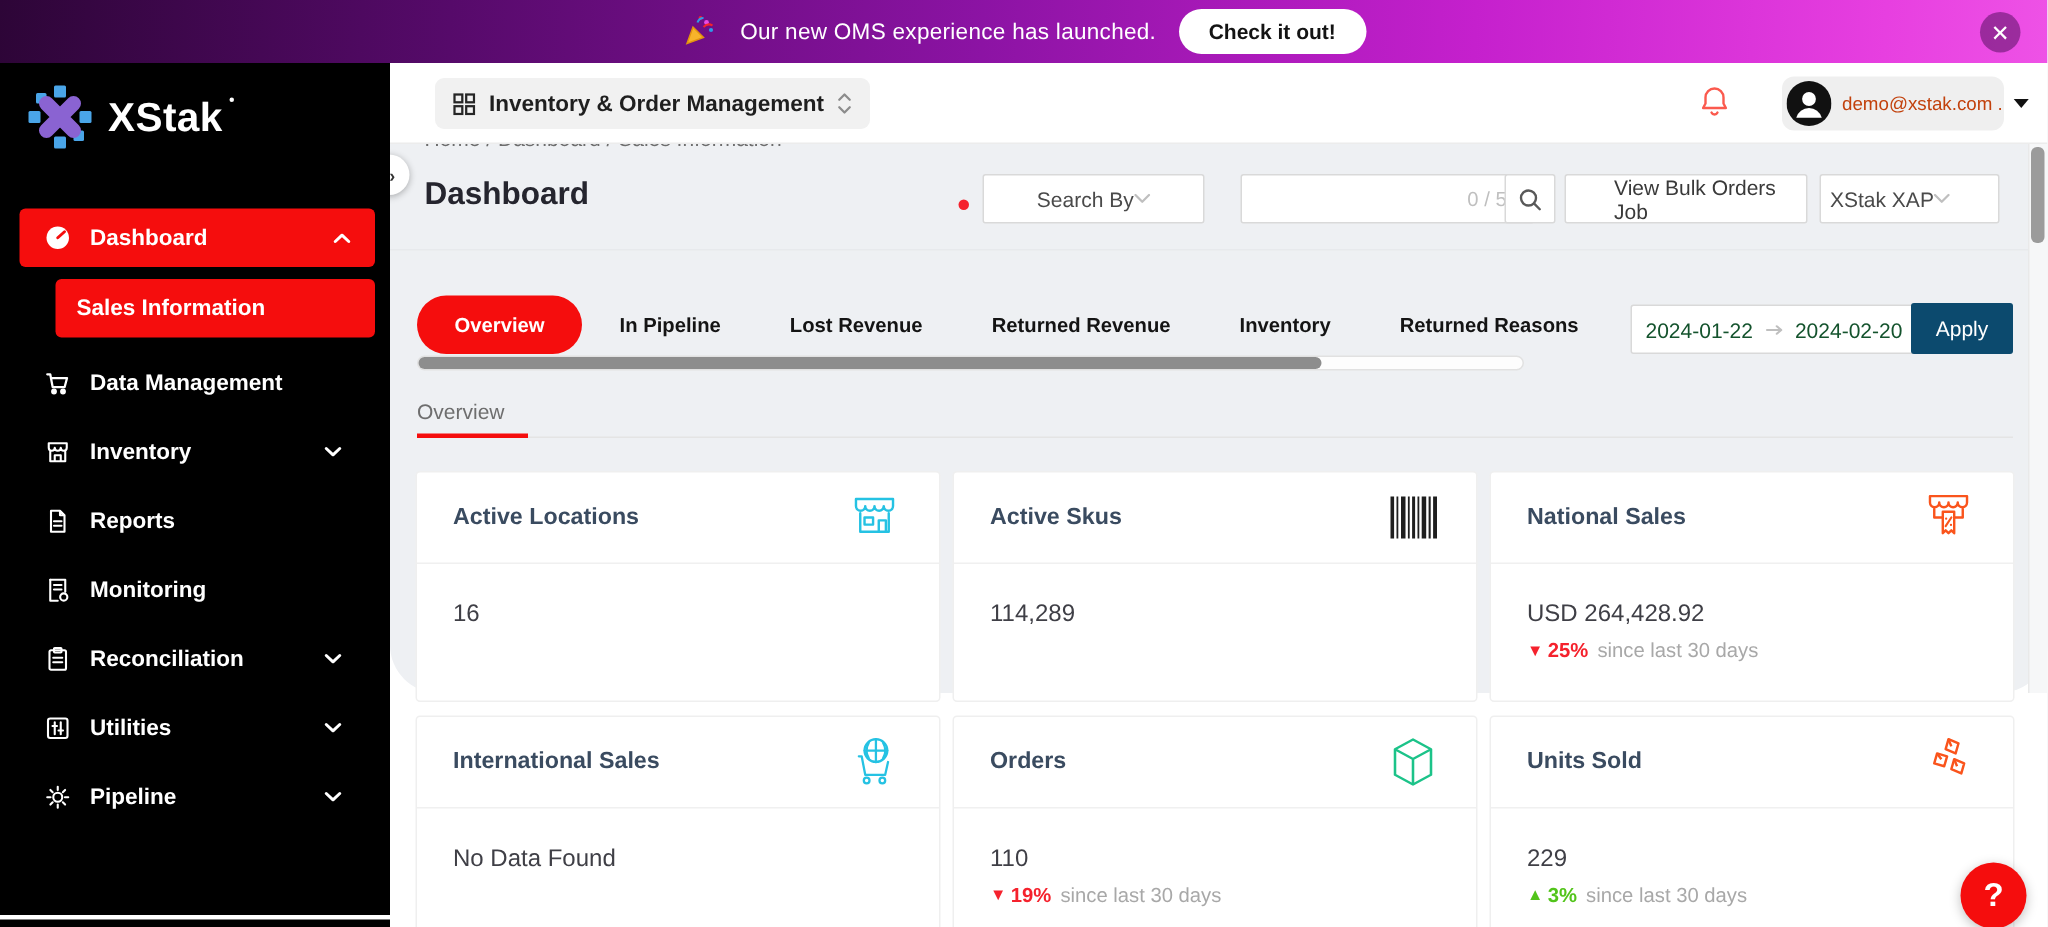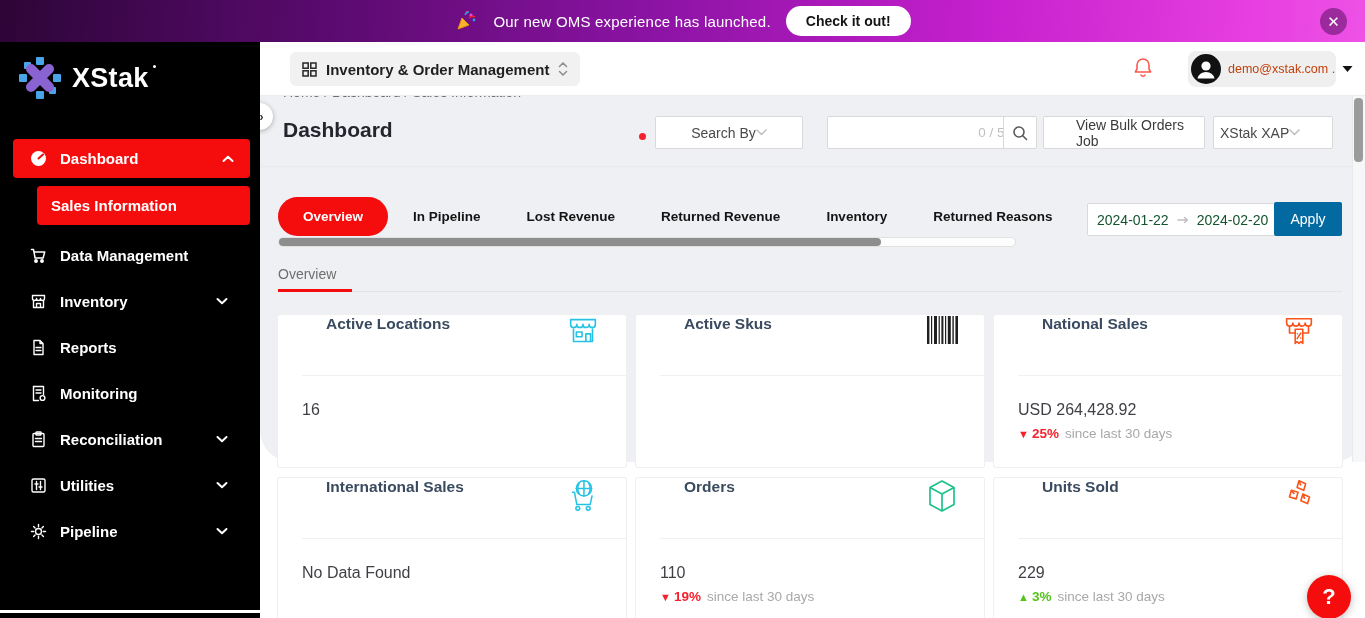--- a/index.html
+++ b/index.html
@@ -65,37 +65,37 @@
   .hdr-divider { position:absolute; left:0; right:13px; top:124px; height:1px; background:#e7e9ec; }
 
   
   .tabs { position:absolute; left:18px; top:154px; height:40px; width:792px; display:flex; align-items:center; gap:46px; overflow:hidden; }
   .tab { font-size:13.5px; font-weight:700; color:#141414; white-space:nowrap; cursor:pointer; }
   .tab-pill { background:#f50d0d; color:#fff; height:39px; border-radius:20px; padding:0 25px;
     display:flex; align-items:center; margin-right:-21px; }
   .datepicker { position:absolute; left:788px; top:161px; width:217px; height:33px; background:#fff;
     border:1px solid #d9d9d9; border-radius:2px; display:flex; align-items:center; gap:8px; padding:0 9px;
     font-size:14px; color:#14532d; z-index:1; cursor:pointer;margin-left:39px; }
-  .applybtn { position:absolute; left:1014px; top:160px; width:68px; height:34px; background:#0369a1; color:#fff;
+  .applybtn { position:absolute; left:1014px; top:160px; width:68px; height:34px; background:#0c4a6e; color:#fff;
     border:none; border-radius:2px; font-size:14px; cursor:pointer; z-index:1; }
 
   .hscroll { position:absolute; left:18px; top:195px; width:738px; height:10px; background:#fdfdfd;
     border:1px solid #e1e1e1; border-radius:6px; }
   .hscroll-thumb { position:absolute; left:0px; top:0px; height:8px; width:602px; background:#8d8d8d; border-radius:5px; cursor:pointer; }
 
   .subtab { position:absolute; left:18px; top:224px; font-size:14px; color:#6e6e6e; cursor:pointer; }
   .subtab-underline { position:absolute; left:18px; top:247px; width:74px; height:3px; background:#f50d0d; z-index:1; }
   .subtab-line { position:absolute; left:18px; right:23px; top:249px; height:1px; background:#e4e4e4; }
 
   
   .cards { position:absolute; left:18px; top:273px; width:1064px; display:grid;
     grid-template-columns:repeat(3,348px); grid-auto-rows:152px; gap:11px 10px; }
   .card { background:#fff; border-radius:2px; box-shadow:0 0 0 1px #efefef; overflow:hidden; }
-  .card-h { height:61px; display:flex; align-items:flex-start; justify-content:space-between;
-    padding:0 24px; border-bottom:1px solid #f0f0f0;margin-left:24px; }
+  .card-h { height:61px; display:flex; align-items:center; justify-content:space-between;
+    padding:0 24px; border-bottom:1px solid #f0f0f0; }
   .card-title { font-size:15.5px; font-weight:700; color:#3a4b60; }
   .card-b { padding:25px 24px 0; }
   .card-v { font-size:16px; color:#3f3f46; }
   .delta { margin-top:7px; font-size:13.5px; color:#a8a8a8; display:flex; align-items:center; gap:3px; }
   .delta .arrow { font-size:11px; }
   .delta .pct { font-weight:700; margin-right:3px; }
   .delta-down .arrow, .delta-down .pct { color:#f5222d; }
   .delta-up .arrow, .delta-up .pct { color:#52c41a; }
 
   .helpbtn { position:absolute; right:14px; top:533px; width:44px; height:44px; border-radius:50%;
@@ -410,20 +410,23 @@
             <rect x="8" y="1" width="3" height="28"></rect>
               <rect x="12.6" y="1" width="1.2" height="28"></rect>
             <rect x="15.4" y="1" width="2" height="28"></rect>
               <rect x="19" y="1" width="1.2" height="28"></rect>
             <rect x="21.8" y="1" width="3" height="28"></rect>
               <rect x="26.4" y="1" width="1.4" height="28"></rect>
             <rect x="29.4" y="1" width="2.6" height="28"></rect>
           </svg>
         </span>
       </div>
+      <div class="card-b">
+        <div class="card-v">114,289</div>
+      </div>
     </div>
 
     <div class="card">
       <div class="card-h">
         <span class="card-title">National Sales</span>
         <span>
           <svg width="38" height="36" viewBox="0 0 40 36" fill="none" stroke="#fa541c" stroke-width="1.7" stroke-linecap="round" stroke-linejoin="round">
             <path d="M7 3 h26 M7 3 v4.5 a3.2 3.2 0 0 0 6.5 0 a3.2 3.2 0 0 0 6.5 0 a3.2 3.2 0 0 0 6.5 0 a3.2 3.2 0 0 0 6.5 0 V3"></path>
             <path d="M10 12 v6 M30 12 v6 M10 18 h6 M30 18 h-6"></path>
             <path d="M16 14 h8 v15 l-2 -2 -2 2 -2 -2 -2 2 z"></path>

